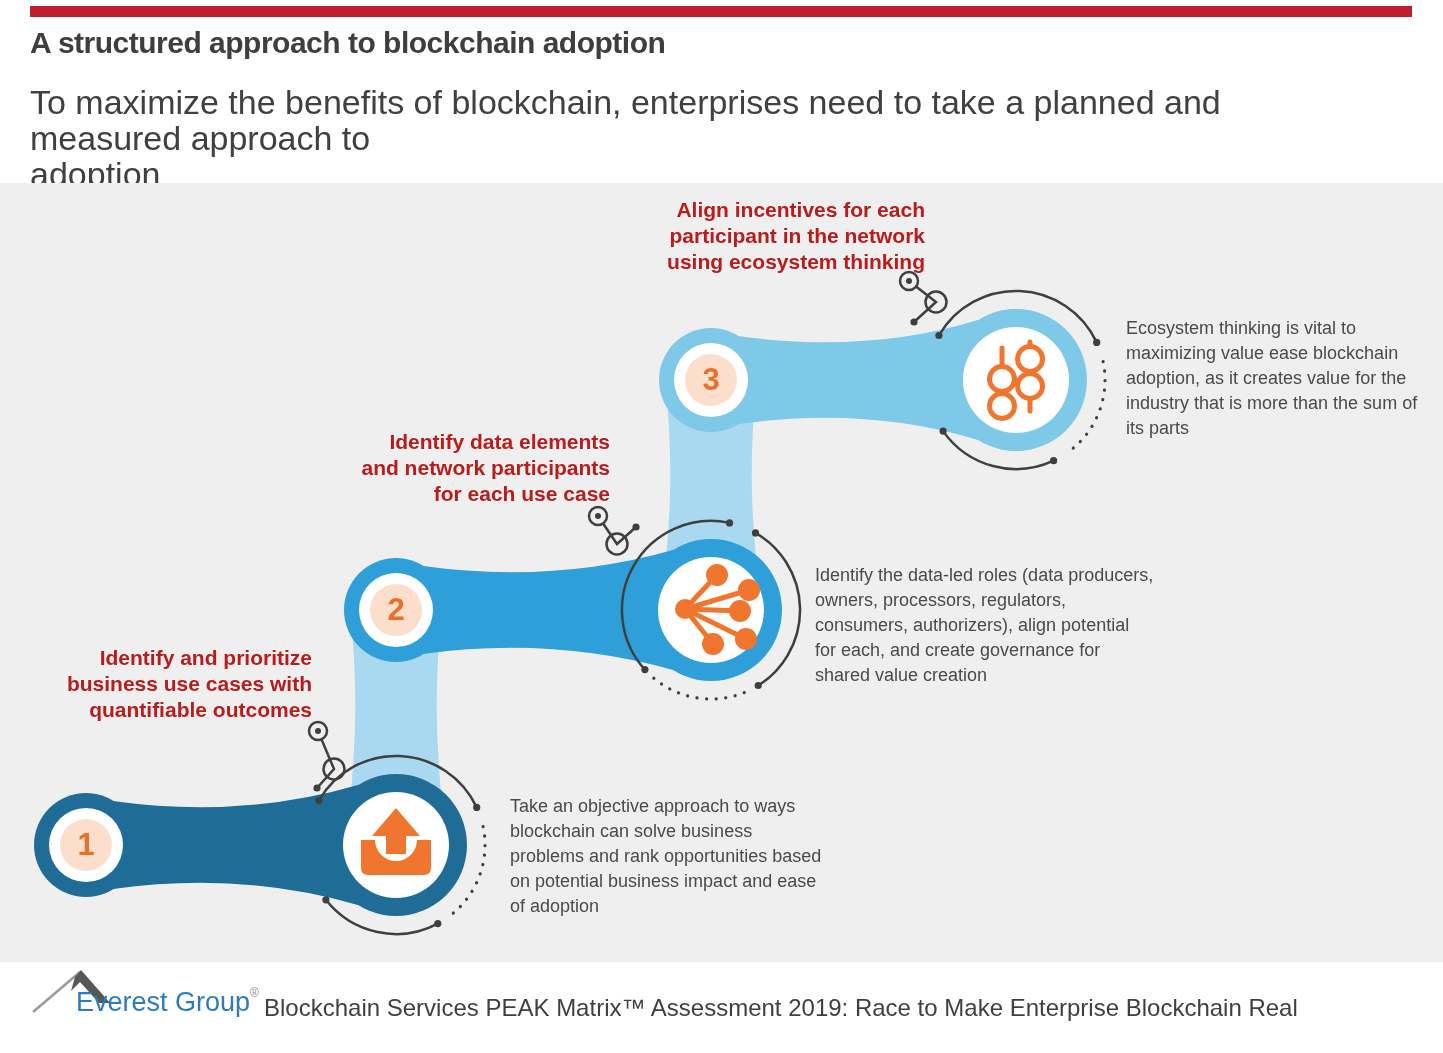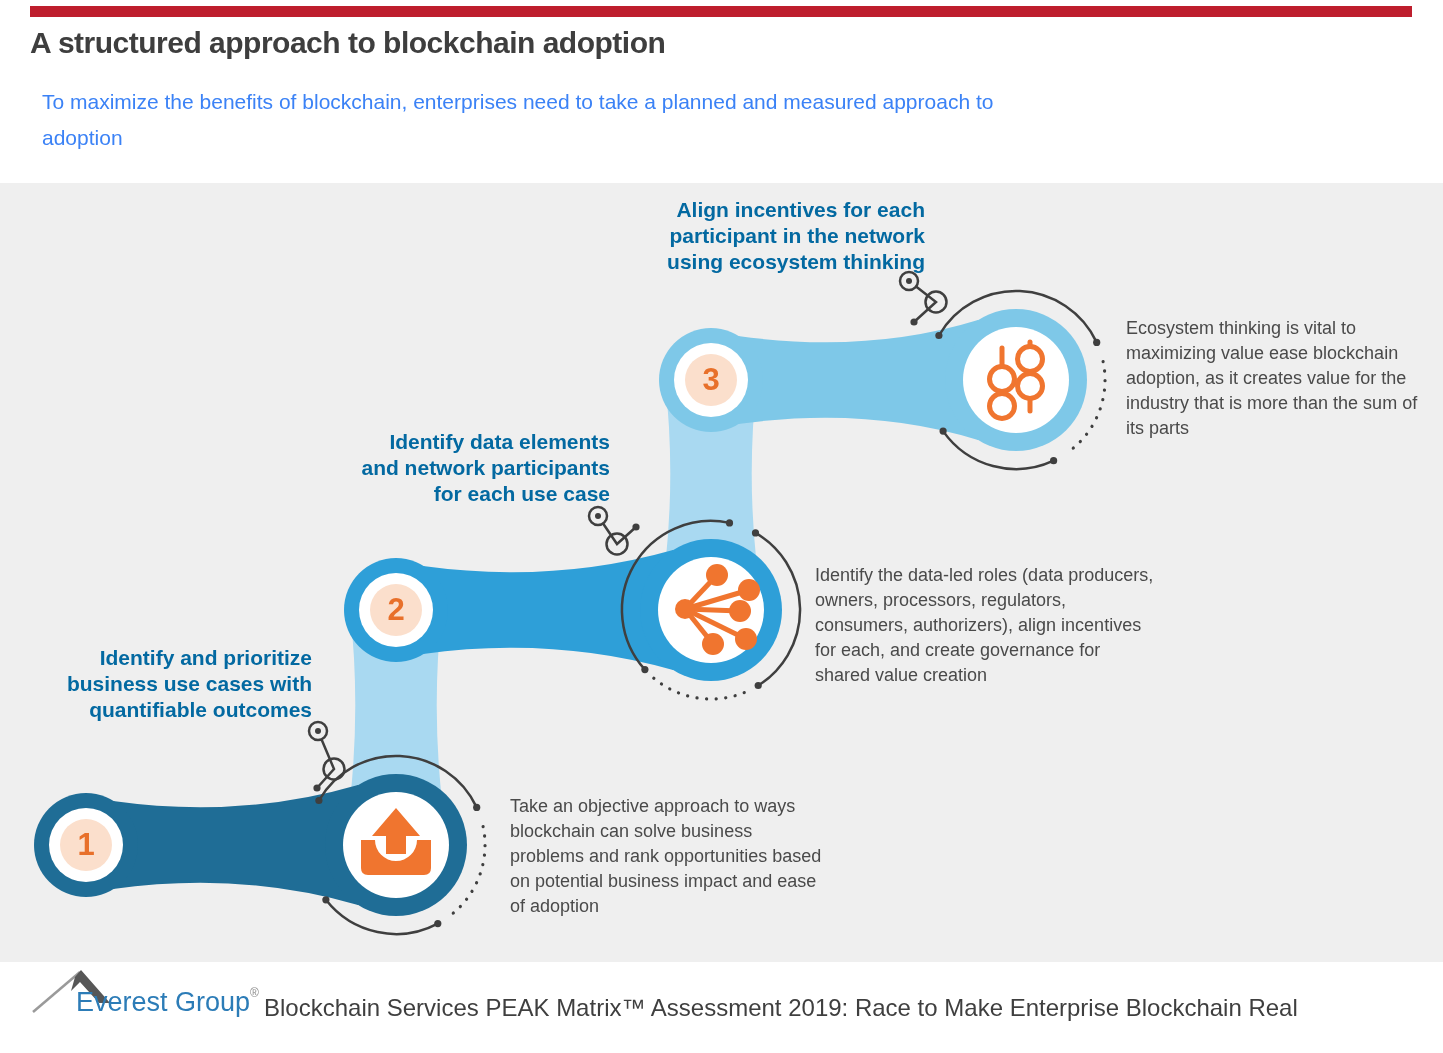--- a/index.html
+++ b/index.html
@@ -8,27 +8,27 @@
     background:#ffffff; overflow:hidden;
     font-family:"Liberation Sans", sans-serif;
   }
   .abs { position:absolute; }
   .accent-bar { left:30px; top:6px; width:1382px; height:11px; background:#BE1E2D; }
   .main-title {
     left:30px; top:26px; width:1350px;
     font-size:30px; font-weight:700; color:#3E3E3E; letter-spacing:-0.5px;
   }
   .subtitle {
-    left:42px; top:84px; width:1250px;
-    font-size:21px; color:#3b82f6; line-height:36px; white-space:pre-line;
+    left:30px; top:84px; width:1250px;
+    font-size:34px; color:#404040; line-height:36px; white-space:pre-line;
   }
   .panel { left:0; top:183px; width:1443px; height:779px; background:#EFEFEF; }
   .diagram-svg { left:0; top:0; width:1443px; height:1053px; }
   .step-title {
-    font-size:21px; font-weight:700; color:#0369a1; line-height:26px;
+    font-size:21px; font-weight:700; color:#b91c1c; line-height:26px;
     text-align:right; white-space:pre-line;
   }
   .step-desc { font-size:18px; color:#4A4A4A; line-height:25px; }
   .step-num {
     width:60px; height:42px; line-height:42px; text-align:center;
     font-size:31px; font-weight:700; color:#E8702A;
   }
   .brand-text { left:76px; top:986px; font-size:27px; color:#2C7CB7;text-align:center; }
   .brand-reg { font-size:12px; color:#8A8A8A; vertical-align:14px; }
   .footer-caption { left:224px; top:994px; font-size:24px; color:#3F3F3F;padding-left:40px; }
@@ -186,19 +186,19 @@
 business use cases with
 quantifiable outcomes</div>
 <div class="abs step-title" style="left:285px; top:429px; width:325px;">Identify data elements
 and network participants
 for each use case</div>
 <div class="abs step-title" style="left:600px; top:197px; width:325px;">Align incentives for each
 participant in the network
 using ecosystem thinking</div>
 
 <div class="abs step-desc" style="left:510px;  top:794px; width:315px;">Take an objective approach to ways blockchain can solve business problems and rank opportunities based on potential business impact and ease of adoption</div>
-<div class="abs step-desc" style="left:815px;  top:563px; width:340px;">Identify the data-led roles (data producers, owners, processors, regulators, consumers, authorizers), align incentives for each, and create governance for shared value creation</div>
+<div class="abs step-desc" style="left:815px;  top:563px; width:340px;">Identify the data-led roles (data producers, owners, processors, regulators, consumers, authorizers), align potential for each, and create governance for shared value creation</div>
 <div class="abs step-desc" style="left:1126px; top:316px; width:300px;">Ecosystem thinking is vital to maximizing value ease blockchain adoption, as it creates value for the industry that is more than the sum of its parts</div>
 
 <div class="abs brand-text">
   <span>Everest Group</span><span class="brand-reg">®</span>
 </div>
 <div class="abs footer-caption">Blockchain Services PEAK Matrix™ Assessment 2019: Race to Make Enterprise Blockchain Real</div>
 
 </body></html>

